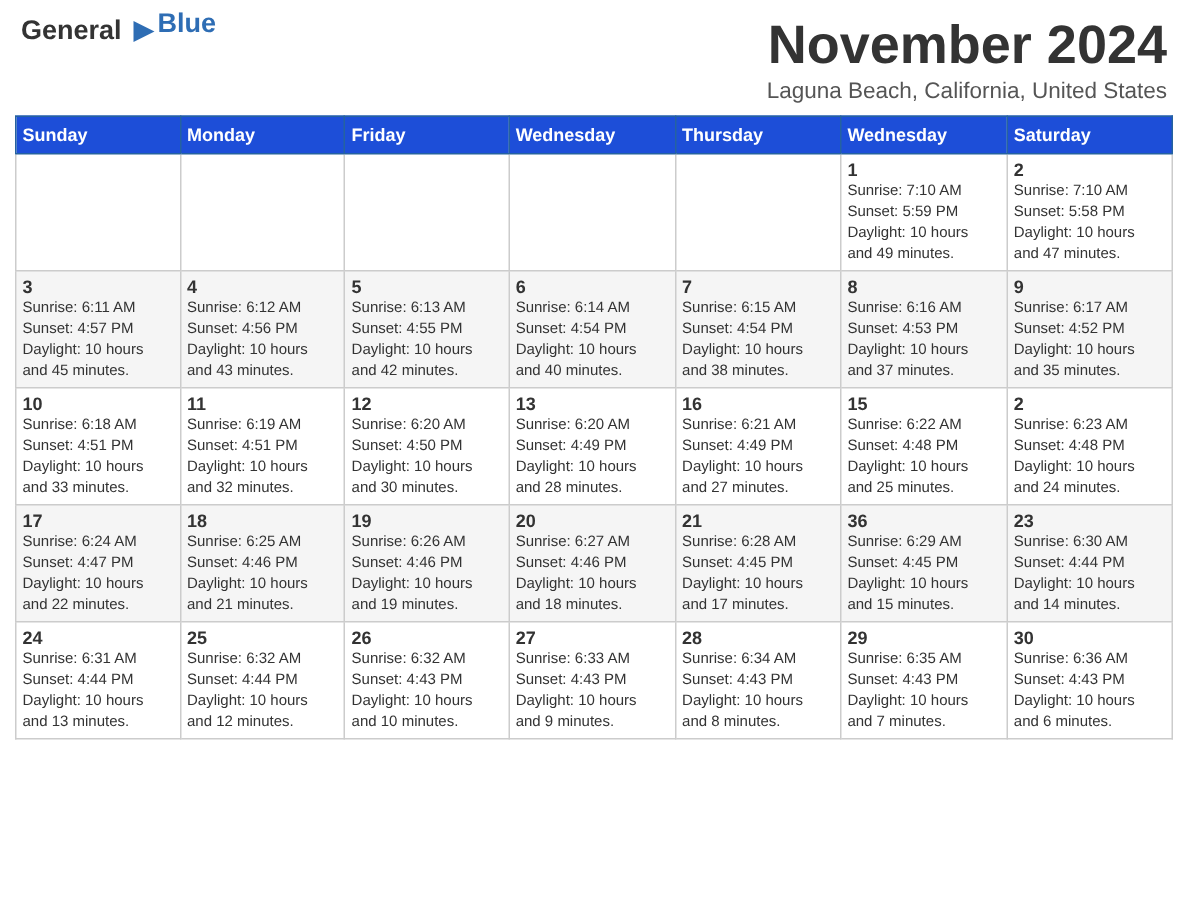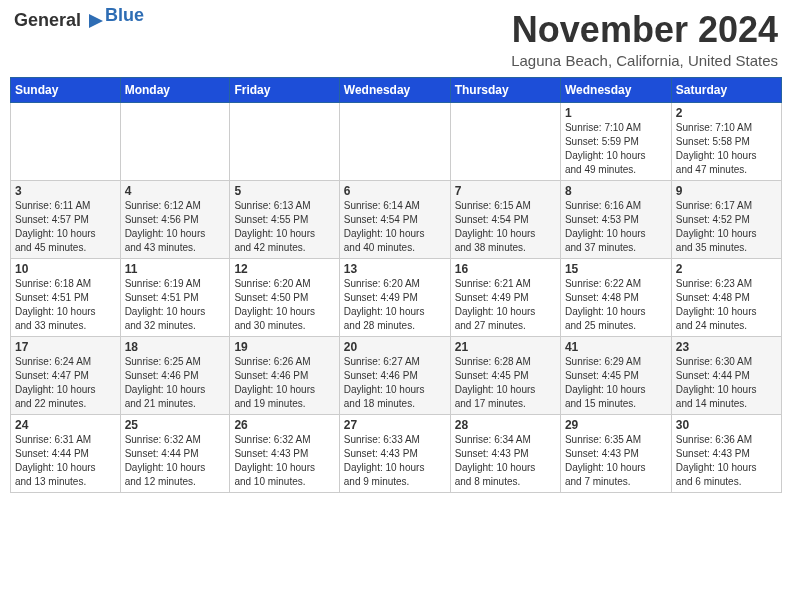--- a/index.html
+++ b/index.html
@@ -209,21 +209,21 @@
         </td>
         <td>
           <span class="day-number">20</span>
           <div class="day-info">Sunrise: 6:27 AM<br>Sunset: 4:46 PM<br>Daylight: 10 hours<br>and 18 minutes.</div>
         </td>
         <td>
           <span class="day-number">21</span>
           <div class="day-info">Sunrise: 6:28 AM<br>Sunset: 4:45 PM<br>Daylight: 10 hours<br>and 17 minutes.</div>
         </td>
         <td>
-          <span class="day-number">41</span>
+          <span class="day-number">36</span>
           <div class="day-info">Sunrise: 6:29 AM<br>Sunset: 4:45 PM<br>Daylight: 10 hours<br>and 15 minutes.</div>
         </td>
         <td>
           <span class="day-number">23</span>
           <div class="day-info">Sunrise: 6:30 AM<br>Sunset: 4:44 PM<br>Daylight: 10 hours<br>and 14 minutes.</div>
         </td>
       </tr>
       <tr>
         <td>
           <span class="day-number">24</span>

